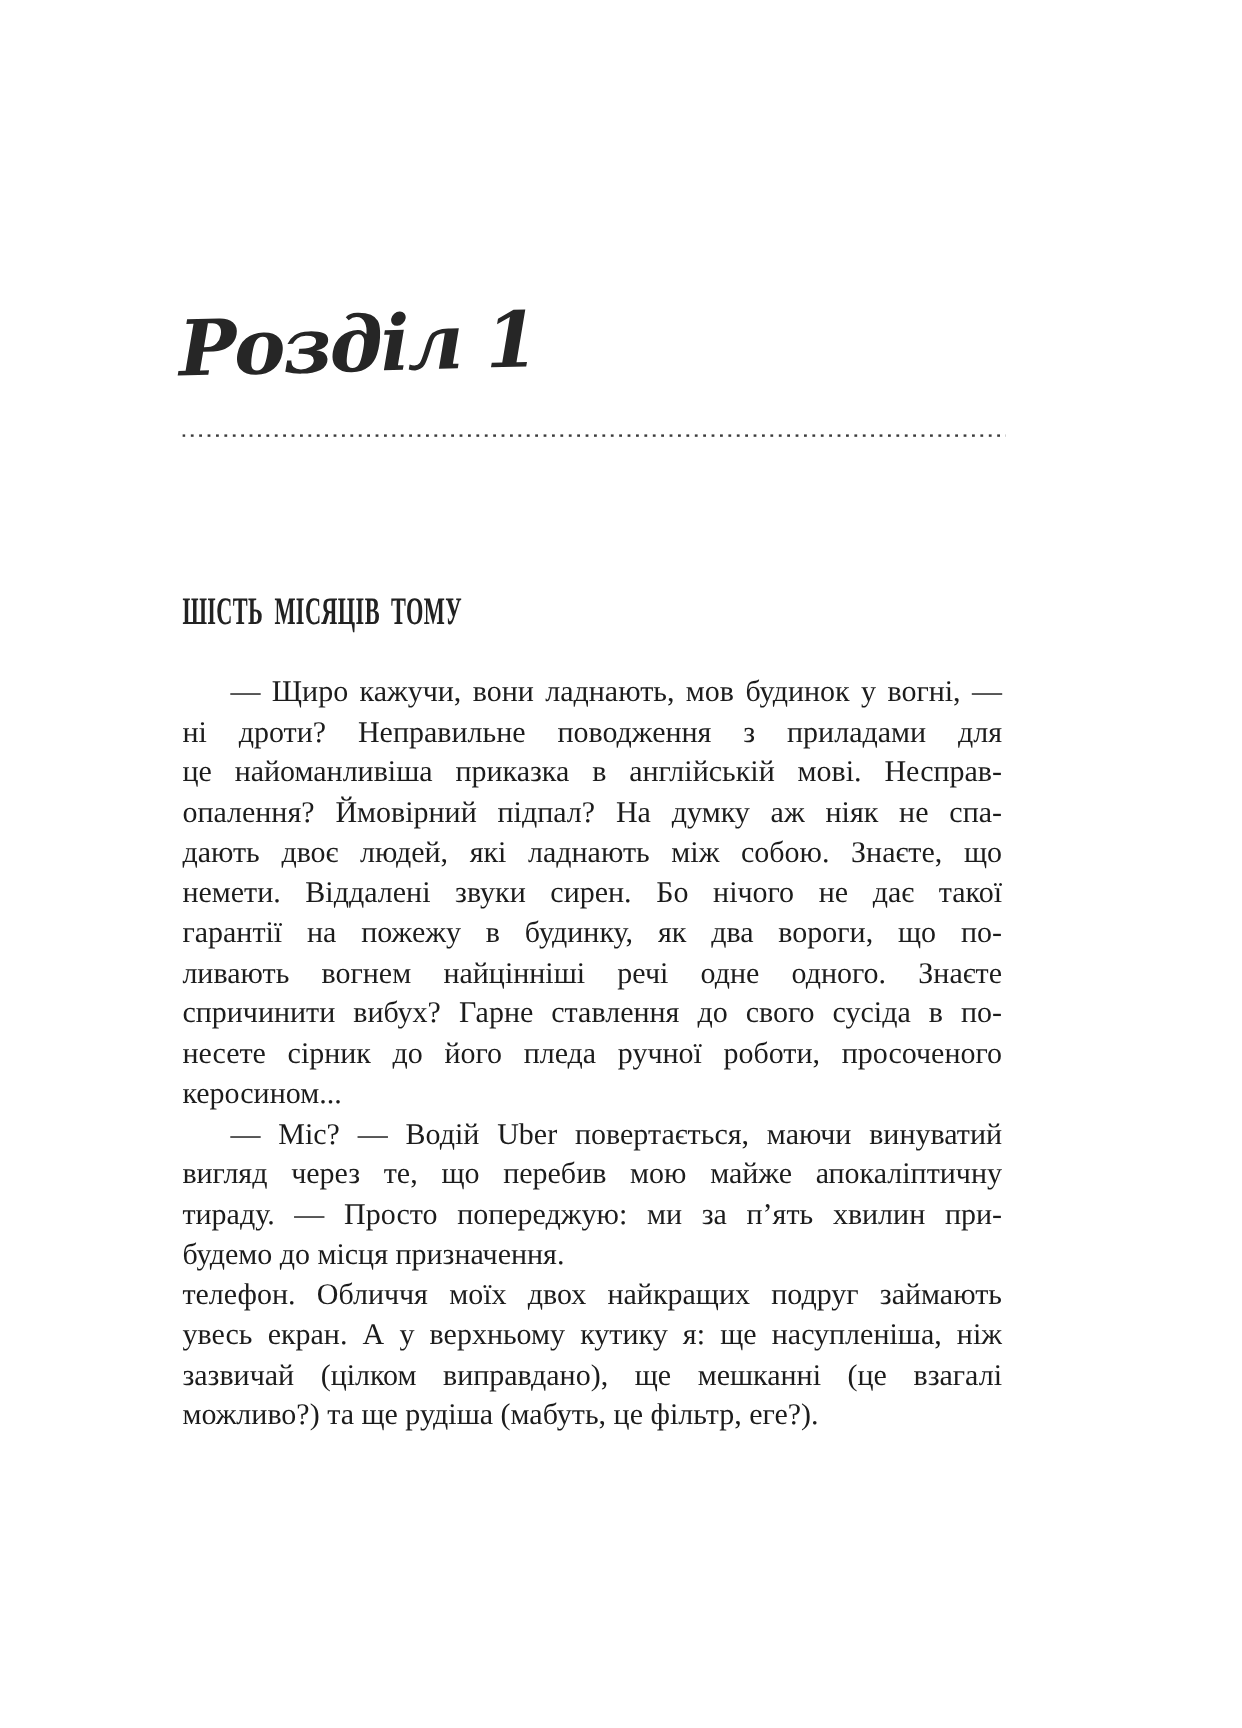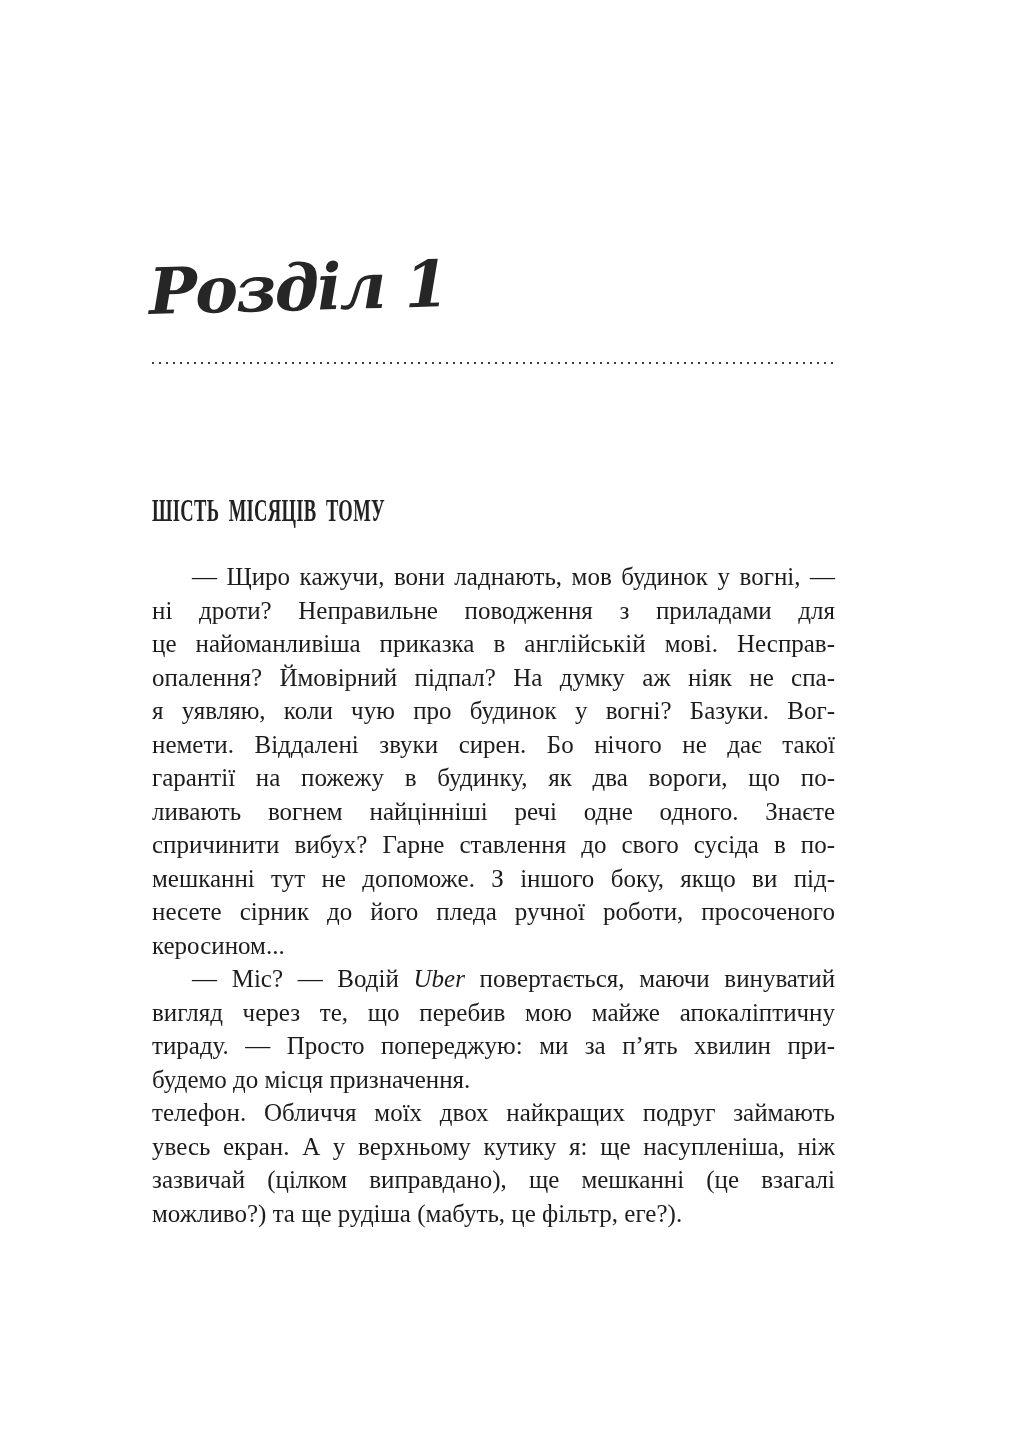--- a/index.html
+++ b/index.html
@@ -74,45 +74,43 @@
     overflow: visible;
   }
   .body-text .line.para-end {
     text-align: center;
     text-align-last: left;
   }
   .body-text .line.indent {
     text-indent: 40px;
   }
   .body-text .italic {
-    font-style: italic;
   }
 </style>
 </head>
 <body>
 
 <div class="page">
 
   <div class="chapter-title">Розділ 1</div>
 
   <div class="dotted-divider"></div>
 
   <div class="section-heading">ШІСТЬ МІСЯЦІВ ТОМУ</div>
 
   <div class="body-text">
       <div class="line indent">— Щиро кажучи, вони ладнають, мов будинок у вогні, —</div>
       <div class="line">ні дроти? Неправильне поводження з приладами для</div>
       <div class="line">це найоманливіша приказка в англійській мові. Несправ-</div>
       <div class="line">опалення? Ймовірний підпал? На думку аж ніяк не спа-</div>
-      <div class="line">я уявляю, коли чую про будинок у вогні? Базуки. Вог-</div>
+      <div class="line">дають двоє людей, які ладнають між собою. Знаєте, що</div>
       <div class="line">немети. Віддалені звуки сирен. Бо нічого не дає такої</div>
       <div class="line">гарантії на пожежу в будинку, як два вороги, що по-</div>
       <div class="line">ливають вогнем найцінніші речі одне одного. Знаєте</div>
       <div class="line">спричинити вибух? Гарне ставлення до свого сусіда в по-</div>
-      <div class="line">мешканні тут не допоможе. З іншого боку, якщо ви під-</div>
       <div class="line">несете сірник до його пледа ручної роботи, просоченого</div>
       <div class="line para-end">керосином...</div>
       <div class="line indent"><span>— Міс? — Водій </span><span class="italic">Uber</span><span> повертається, маючи винуватий</span></div>
       <div class="line">вигляд через те, що перебив мою майже апокаліптичну</div>
       <div class="line">тираду. — Просто попереджую: ми за п’ять хвилин при-</div>
       <div class="line para-end">будемо до місця призначення.</div>
       <div class="line">телефон. Обличчя моїх двох найкращих подруг займають</div>
       <div class="line">увесь екран. А у верхньому кутику я: ще насупленіша, ніж</div>
       <div class="line">зазвичай (цілком виправдано), ще мешканні (це взагалі</div>
       <div class="line para-end">можливо?) та ще рудіша (мабуть, це фільтр, еге?).</div>

